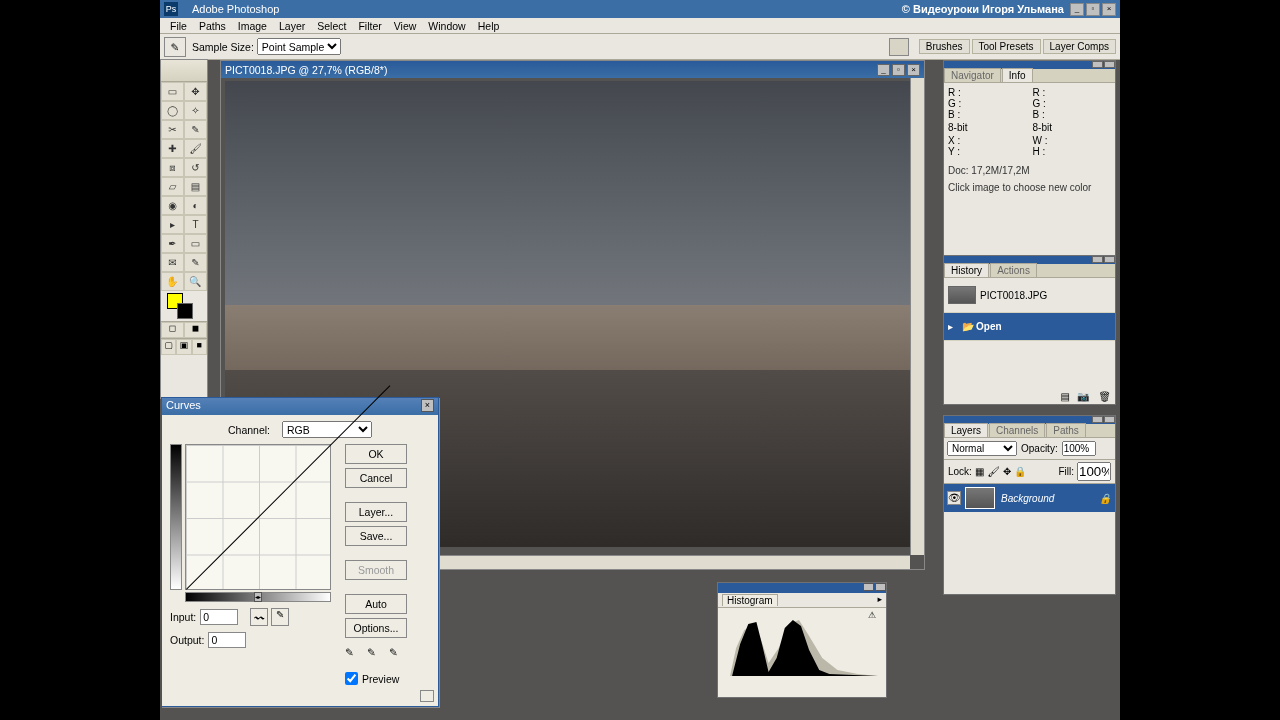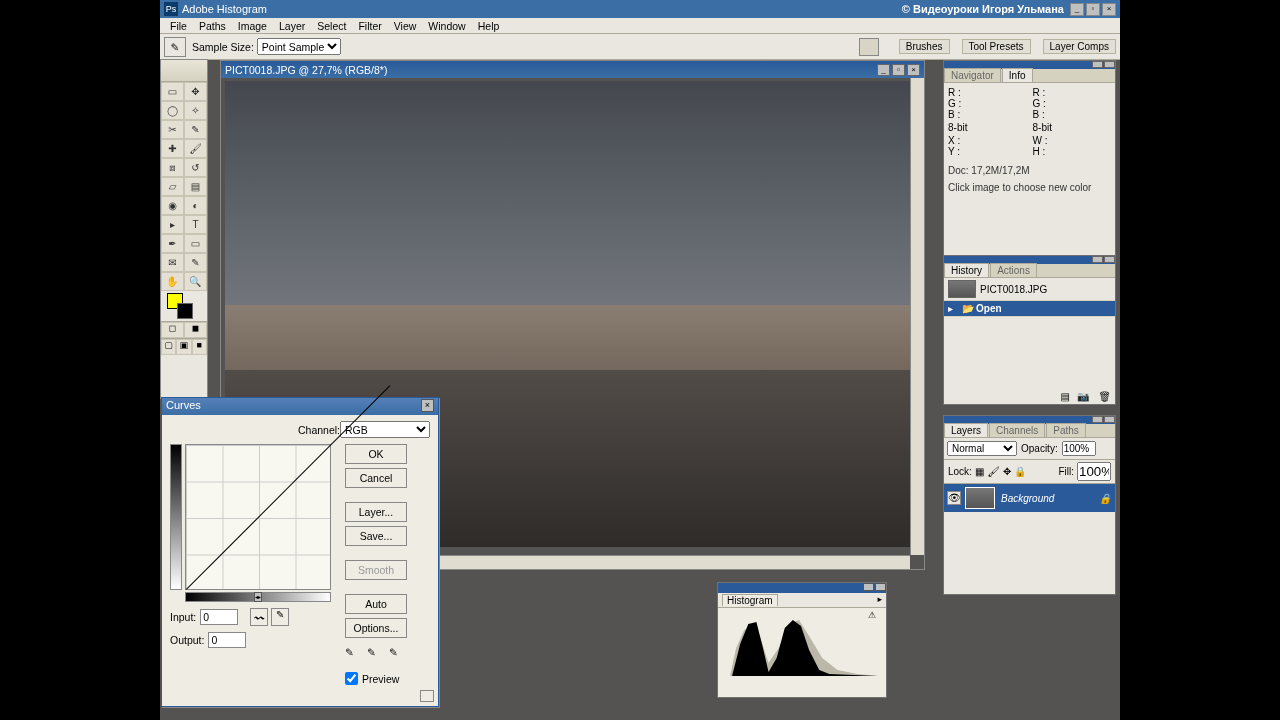--- a/index.html
+++ b/index.html
@@ -1,31 +1,31 @@
 <!DOCTYPE html>
 <html><head>
 <meta charset="utf-8">
 <style>
 * { box-sizing: border-box; margin: 0; padding: 0; font-family: "Tahoma", sans-serif; }
 body { background: #000; width: 1280px; height: 720px; overflow: hidden; position: relative; }
 .app { position: absolute; left: 160px; top: 0; width: 960px; height: 720px; background: #545351; }
 
 .titlebar { background: linear-gradient(#3a6ea5, #3a6ea5); height: 18px; display: flex; align-items: center; padding: 0 4px; color: #fff; font-size: 11px; }
-.titlebar .ps-icon { width: 14px; height: 14px; background: #0a3b6b; margin-right: 4px; display: flex; align-items: center; justify-content: center; font-size: 9px; }
+.titlebar .ps-icon { width: 14px; height: 14px; background: #0a3b6b; margin-right: 14px; display: flex; align-items: center; justify-content: center; font-size: 9px; }
 .titlebar .spacer { flex: 1; }
 .titlebar .credit { margin-right: 4px; font-size: 11px; font-weight: bold; }
 .titlebar .winbtn { width: 14px; height: 13px; background: #c0c0c0; border: 1px solid #888; margin-left: 2px; font-size: 8px; text-align: center; line-height: 10px; color: #000; }
 
 .menubar { background: #e9e7e0; border-bottom: 1px solid #aca899; height: 16px; display: flex; align-items: center; padding: 0 4px; font-size: 10.5px; color: #000; }
 .menubar span { padding: 0 6px; }
 
 .optionsbar { background: #e9e7e0; border-bottom: 1px solid #aca899; height: 26px; display: flex; align-items: center; padding: 2px 4px; font-size: 10.5px; }
 .optionsbar .tool-swatch { width: 22px; height: 20px; border: 1px solid #888; background: #e9e7e0; margin-right: 6px; display:flex; align-items:center; justify-content:center; }
 .optionsbar select { font-size: 10.5px; height: 17px; width: 84px; }
-.optionsbar .right-tabs { margin-left: auto; display: flex; gap: 12px; align-items: center; }
+.optionsbar .right-tabs { margin-left: auto; display: flex; gap: 2px; align-items: center; }
 .optionsbar .right-tabs .tabbtn { background: #e2e0d6; border: 1px solid #b5b29e; padding: 1px 6px; font-size: 10px; }
 .optionsbar .palette-well { width: 20px; height: 18px; border: 1px solid #888; background: #d8d5c6; margin-right: 8px; }
 
 .toolbox { position: absolute; left: 0; top: 59px; width: 48px; height: 340px; background: #e9e7e0; border: 1px solid #888; }
 .toolbox-header { height: 22px; background: linear-gradient(#e8e5d8, #d5d2c0); border-bottom: 1px solid #aca899; }
 .toolgrid { display: grid; grid-template-columns: 1fr 1fr; }
 .toolgrid .tool { height: 19px; border: 1px solid #c8c5b5; background: #e4e1d4; font-size:10px; display:flex;align-items:center;justify-content:center; color:#333;}
 .swatches { padding: 3px; position: relative; height: 30px; }
 .swatch-fg { width: 16px; height: 16px; background: #ffff00; border: 1px solid #000; position: absolute; left: 6px; top: 2px; }
 .swatch-bg { width: 16px; height: 16px; background: #000; border: 1px solid #666; position: absolute; left: 16px; top: 12px; }
@@ -49,40 +49,40 @@
 .panel-tabs { display: flex; background: #d5d2c0; border-bottom: 1px solid #aca899; height: 14px; font-size: 10px; align-items: flex-end; }
 .panel-tabs .tab { padding: 1px 6px; border: 1px solid #aca899; border-bottom: none; background: #e9e7e0; margin-right: 1px; }
 .panel-tabs .tab.inactive { background: #d5d2c0; color: #666; }
 .panel-body { padding: 4px; font-size: 10px; color: #333; }
 
 .info-panel { left: 783px; top: 60px; width: 173px; height: 204px; }
 .info-grid { display: grid; grid-template-columns: 1fr 1fr; gap: 2px 6px; font-size: 10px; padding: 4px; }
 .info-cell { line-height: 11px; }
 
 .history-panel { left: 783px; top: 255px; width: 173px; height: 150px; }
-.hist-row { display: flex; align-items: center; padding: 2px 4px; font-size: 10px; border-bottom: 1px solid #d5d2c0; }
+.hist-row { display: flex; align-items: center; padding: 8px 4px; font-size: 10px; border-bottom: 1px solid #d5d2c0; }
 .hist-row.sel { background: #2a5a9a; color: #fff; }
 .hist-row .thumb { width: 28px; height: 18px; background: linear-gradient(#777,#555); margin-right: 4px; border:1px solid #666; }
 .hist-bottom-icons { position:absolute; bottom:2px; right:4px; display:flex; gap:8px; font-size:10px;}
 
 .layers-panel { left: 783px; top: 415px; width: 173px; height: 180px; }
 .layer-controls { display: flex; align-items: center; padding: 3px; font-size: 10px; gap: 4px; border-bottom: 1px solid #aca899; }
 .layer-controls select, .layer-controls input { font-size: 10px; height: 15px; }
 .layer-lock-row { display:flex; align-items:center; padding: 2px 4px; font-size:10px; border-bottom:1px solid #aca899; gap:3px;}
 .layer-row { display: flex; align-items: center; padding: 3px; background: #2a5a9a; color: #fff; font-size: 10px; font-style: italic; }
 .layer-row .eye { width: 14px; height: 14px; background: #e9e7e0; color:#000; text-align:center; margin-right:4px; font-style:normal; border:1px solid #888;}
 .layer-row .thumb { width: 30px; height: 22px; background: linear-gradient(#777,#555); border:1px solid #fff; margin-right:6px;}
 .layer-row .lock { margin-left: auto; }
 
 .curves-dialog { position: absolute; left: 1px; top: 397px; width: 278px; height: 310px; background: #eeece3; border: 1px solid #2a5a9a; box-shadow: 1px 1px 0 #888;}
 .curves-title { height: 17px; background: linear-gradient(#5580b8, #3a6ea5); color: #fff; font-size: 11px; padding: 1px 4px; display:flex; }
 .curves-title .spacer { flex:1; }
 .curves-title .winbtn { width:13px; height:13px; background:#c0c0c0; border:1px solid #555; color:#000; font-size:9px; text-align:center; }
 .curves-body { padding: 6px 8px; font-size: 10.5px; }
-.curves-channel { display:flex; align-items:center; justify-content:flex-end; gap:0; margin-bottom:6px;}
+.curves-channel { display:flex; align-items:center; justify-content:center; gap:12px; margin-bottom:6px;}
 .curves-channel select { width: 90px; font-size:10.5px; height:17px;}
 .curves-main { display: flex; gap: 6px; }
 .curves-graph-wrap { display: flex; gap: 3px; }
 .vgrad { width: 12px; height: 146px; background: linear-gradient(#000, #fff); border:1px solid #888;}
 .curves-graph { width: 146px; height: 146px; background: #f8f7f0; border: 1px solid #888; position: relative; }
 .curves-graph::before { content:""; position:absolute; inset:0;
  background-image: linear-gradient(#ccc 1px, transparent 1px), linear-gradient(90deg, #ccc 1px, transparent 1px);
  background-size: 36.5px 36.5px; }
 .curve-line { position:absolute; width:200%; height:1px; background:#000; top:100%; left:0; transform-origin:0 0; transform: rotate(-45deg);}
 .hgrad { width: 146px; height: 10px; background: linear-gradient(90deg,#000,#fff); border:1px solid #888; margin-left:15px; margin-top:2px; position:relative;}
@@ -110,21 +110,21 @@
 .histo svg { width:100%; height:100%; }
 
 </style>
 </head>
 <body>
 
 <div class="app">
 
   <div class="titlebar">
     <div class="ps-icon">Ps</div>
-    <span>Adobe Histogram</span>
+    <span>Adobe Photoshop</span>
     <div class="spacer"></div>
     <span class="credit">© Видеоуроки Игоря Ульмана</span>
     <div class="winbtn">_</div>
     <div class="winbtn">▫</div>
     <div class="winbtn">×</div>
   </div>
 
   <div class="menubar">
     <span>File</span>
     <span>Paths</span>

